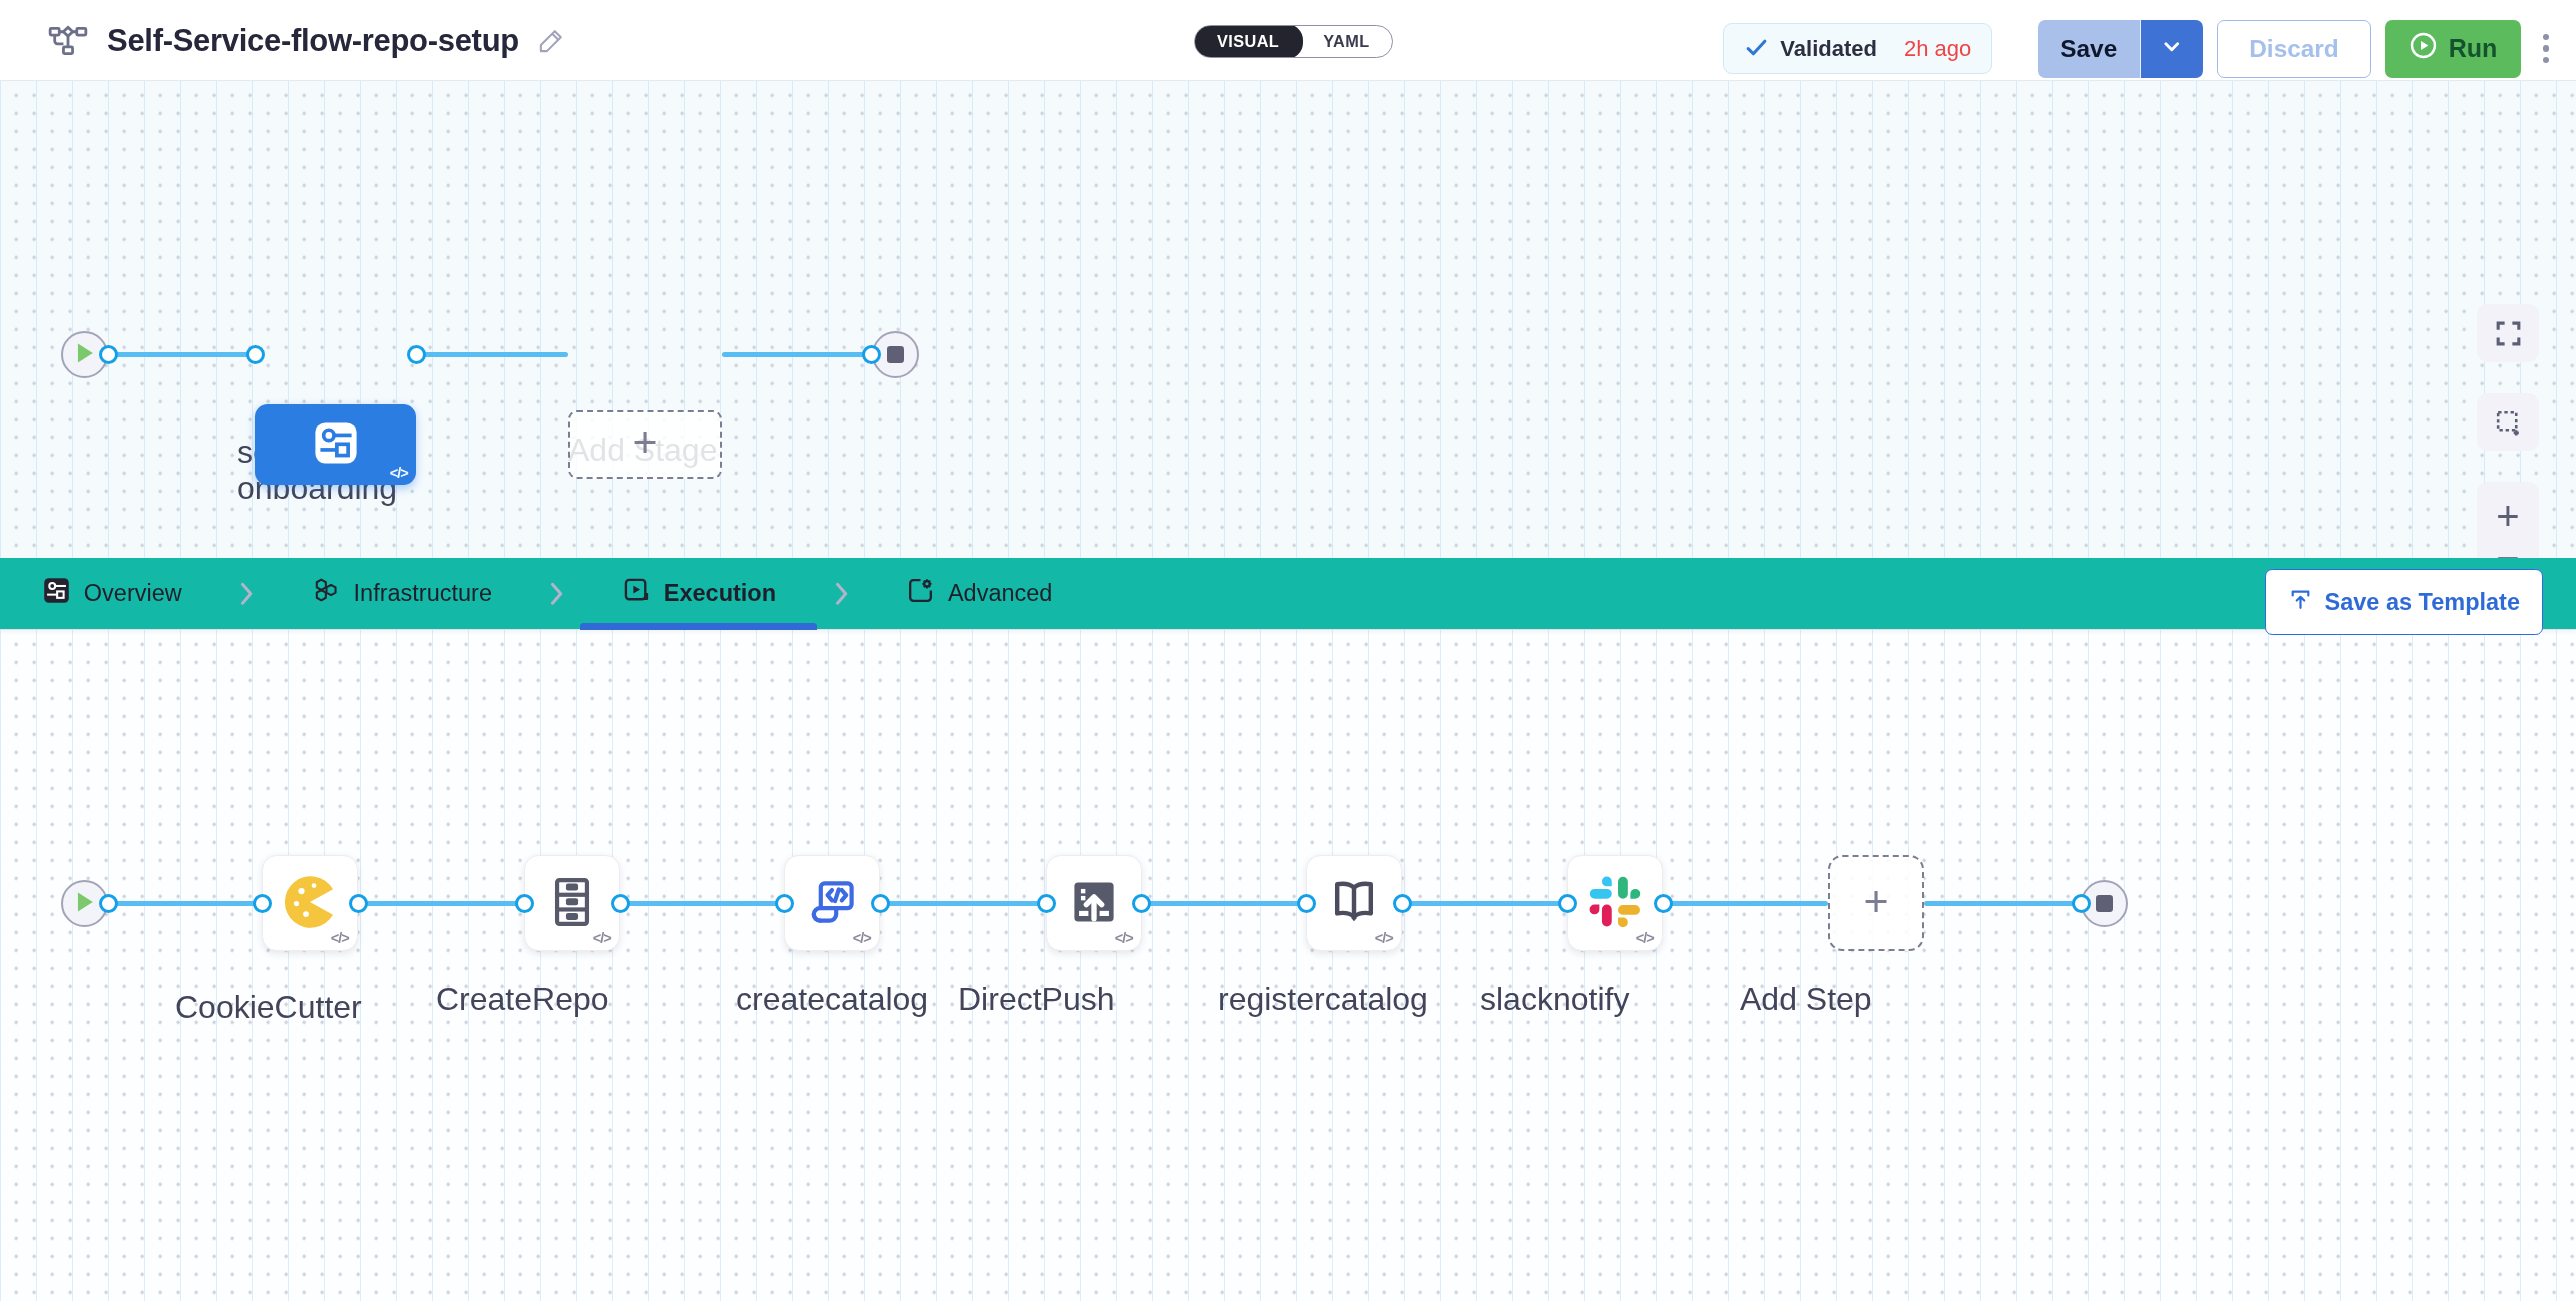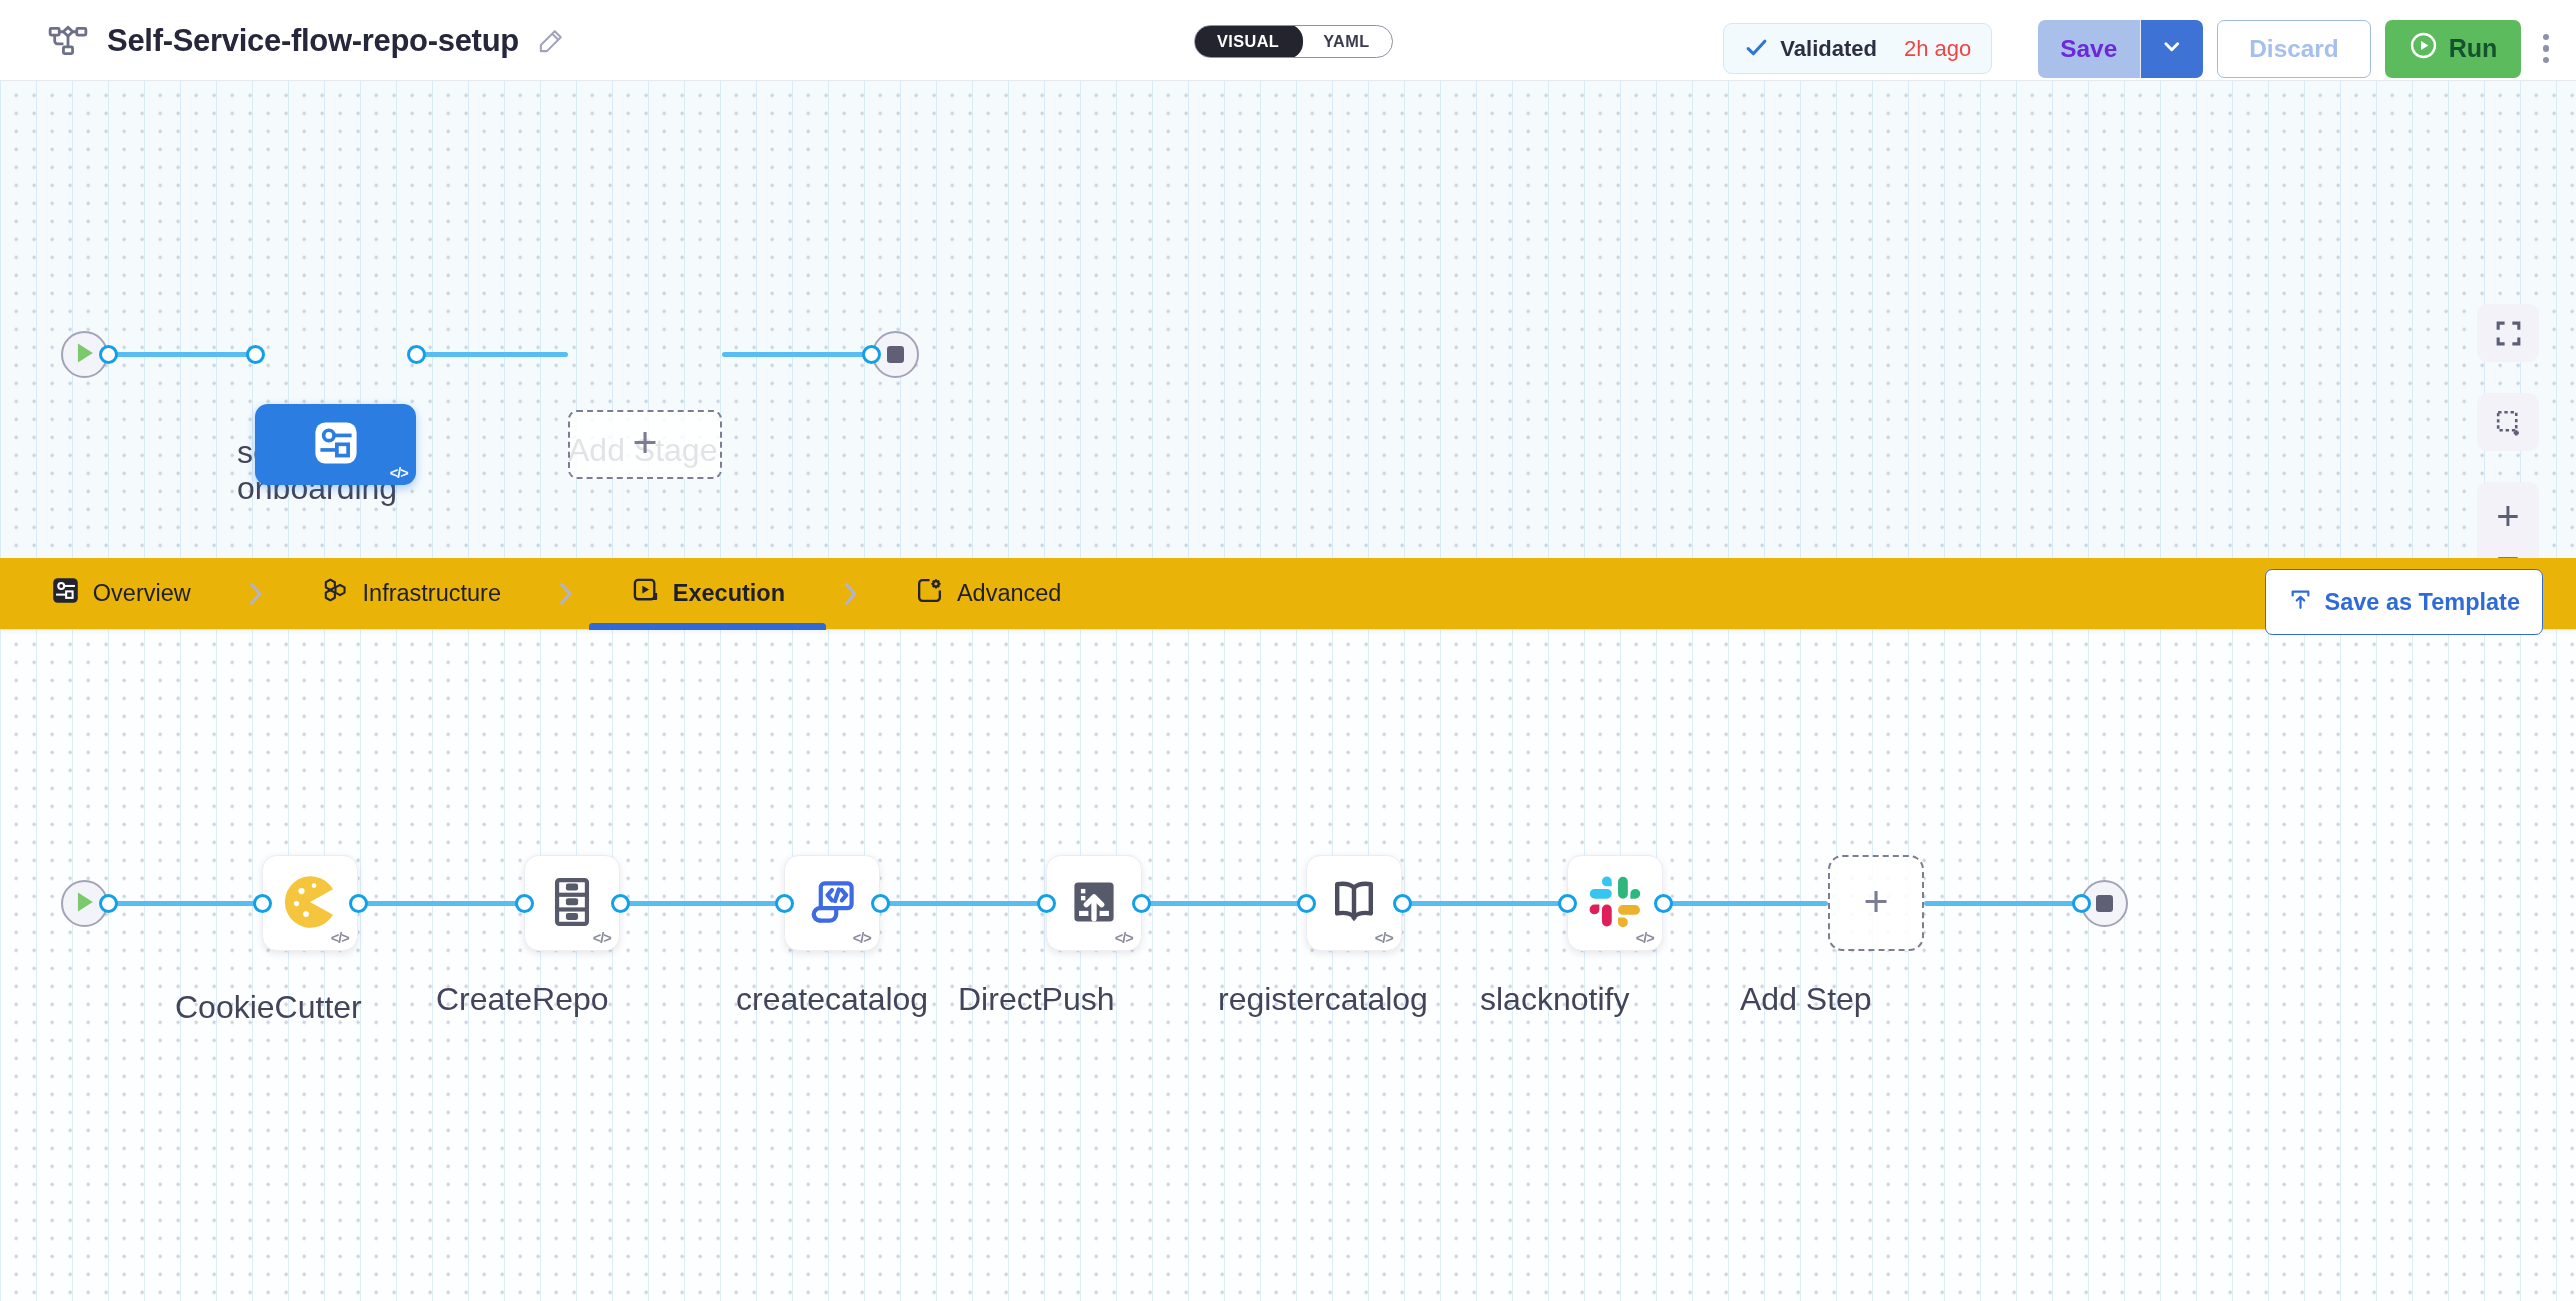--- a/index.html
+++ b/index.html
@@ -19,21 +19,21 @@
     letter-spacing:0.4px; color:#3a3b4f; cursor:pointer; }
   .mode-seg.active { background:#24242f; color:#fff; border-radius:16.3px; margin:-1.4px; height:35px; padding:0 23.5px; }
 
   .hdr-right { position:absolute; right:20px; top:0; height:97px; display:flex; align-items:center; gap:14.5px;padding-left:22px; }
   .validated-badge { display:flex; align-items:center; gap:11px; height:51px; padding:0 20px;
     background:#f2fafe; border:1.4px solid #cfe9f6; border-radius:9px; margin-right:31px; }
   .validated-status { font-size:22px; font-weight:700; color:#2d2e40; }
   .validated-time { font-size:22px; color:#ef4444;margin-left:16px; }
 
   .save-split { display:flex; height:58px; border-radius:7.2px; overflow:hidden; }
-  .save-main { width:103px; background:#a9c1ea; color:#6d28d9; font-size:24.4px; font-weight:700;
+  .save-main { width:103px; background:#a9c1ea; color:#0f172a; font-size:24.4px; font-weight:700;
     display:flex; align-items:center; justify-content:center; border:none; cursor:default; border-right:1.4px solid #e8eefb;}
   .save-caret { width:62px; background:#3e72d4; border:none; display:flex; align-items:center; justify-content:center; cursor:pointer; }
 
   .discard-btn { height:58px; padding:0 31px; background:#fff; border:1.8px solid #9db8e9; border-radius:7.2px;
     color:#a5c0ec; font-size:24.4px; font-weight:700; cursor:default; }
   .run-btn { height:58px; padding:0 23.5px; background:#5cbb5c; border:none; border-radius:7.2px;
     color:#14532d; font-size:25px; font-weight:700; display:flex; align-items:center; gap:11px; cursor:pointer; }
   .kebab { display:flex; flex-direction:column; gap:5.4px; padding:7.2px; cursor:pointer; background:none; border:none; }
   .kebab i { width:6.3px; height:6.3px; border-radius:50%; background:#8f91a8; display:block; }
 
@@ -78,22 +78,22 @@
 
   
   .zoom-controls { position:absolute; left:2477px; top:223px; width:62px; display:flex; flex-direction:column; gap:31px; z-index:10;}
   .zoom-btn { width:62px; background:#f2f2f8; border:none; border-radius:11px; display:flex; flex-direction:column;
     align-items:center; justify-content:center; cursor:pointer; color:#5c5e75; }
   .zb-sq { height:58px; }
   .zb-tall { height:110px; justify-content:space-around; padding:12.7px 0; }
   .zoom-glyph { font-size:40px; font-weight:300; line-height:1; color:#5c5e75; }
 
   
-  .tab-strip { position:relative; height:72px; background:#eab308; display:flex; align-items:center;
-    padding-left:9px; border-bottom:0.9px solid #e2e2e8; box-shadow:0 1.8px 4.5px rgba(0,0,0,.05); z-index:20; }
+  .tab-strip { position:relative; height:72px; background:#14b8a6; display:flex; align-items:center;
+    border-bottom:0.9px solid #e2e2e8; box-shadow:0 1.8px 4.5px rgba(0,0,0,.05); z-index:20; }
   .tab { position:relative; height:72px; display:flex; align-items:center; gap:11.8px; padding:0 41px;
     font-size:23.5px; color:#1e1f2b; cursor:pointer; }
   .tab.active { font-weight:700; }
   .tab-underline { position:absolute; left:0; right:0; bottom:0; height:6.3px; background:#3169d6; border-radius:3.6px 3.6px 0 0; }
   .crumb-sep { margin:0 14.5px; display:flex; align-items:center; }
   .save-template-btn { position:absolute; right:33px; top:11px; height:66px; padding:0 22px; background:#fff;
     border:1.8px solid #2f6bd8; border-radius:7.2px; color:#2f6bd8; font-size:23.5px; font-weight:600;
     display:flex; align-items:center; gap:11px; cursor:pointer; }
 </style>
 </head>

